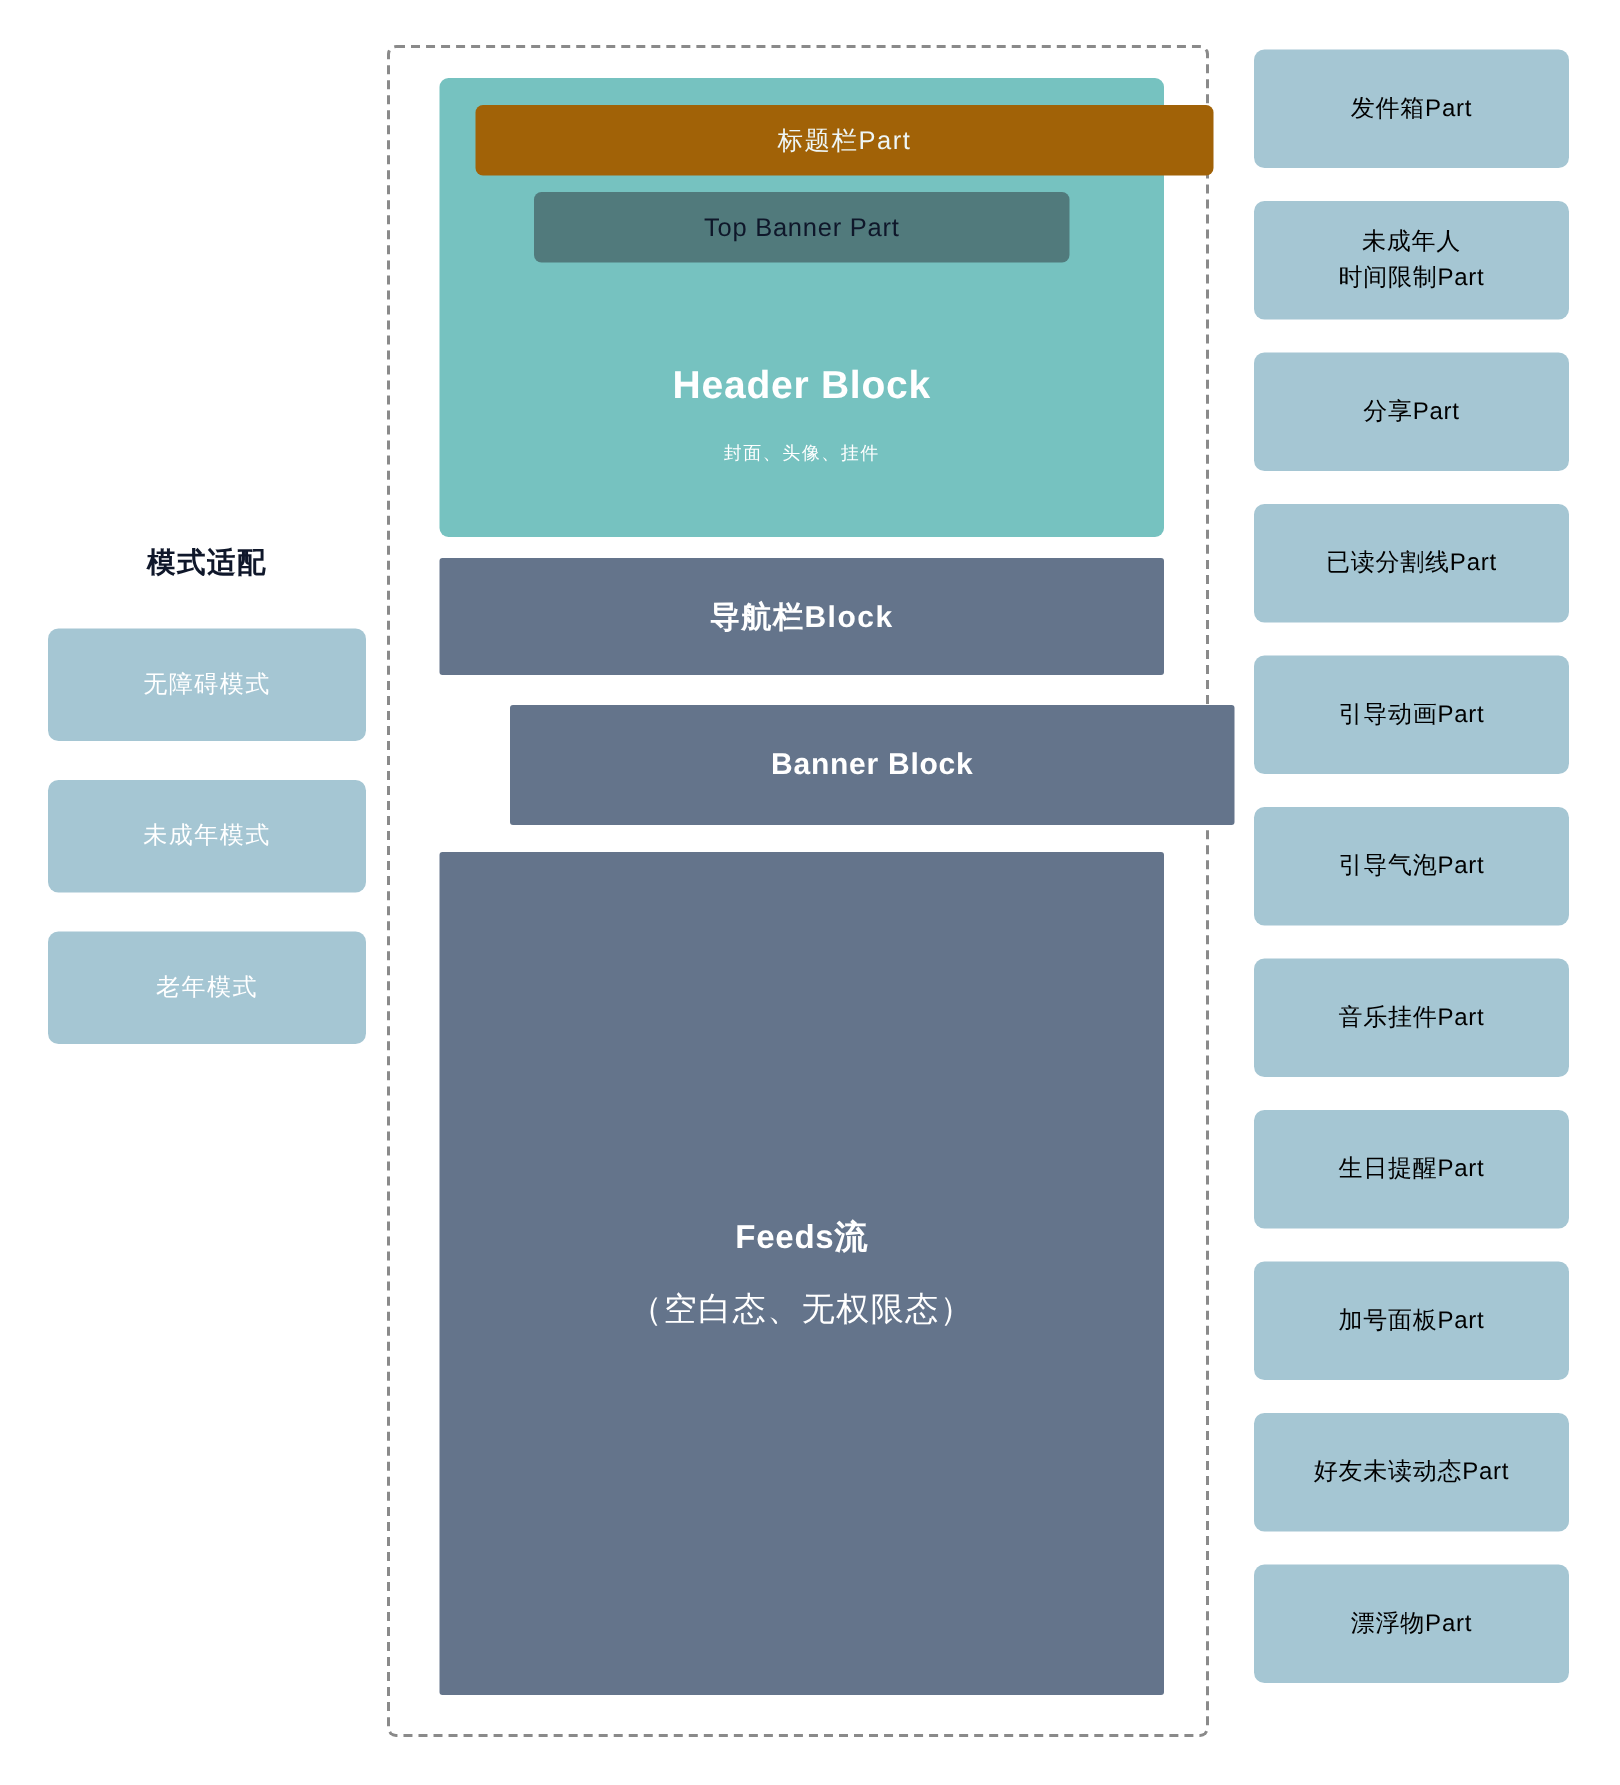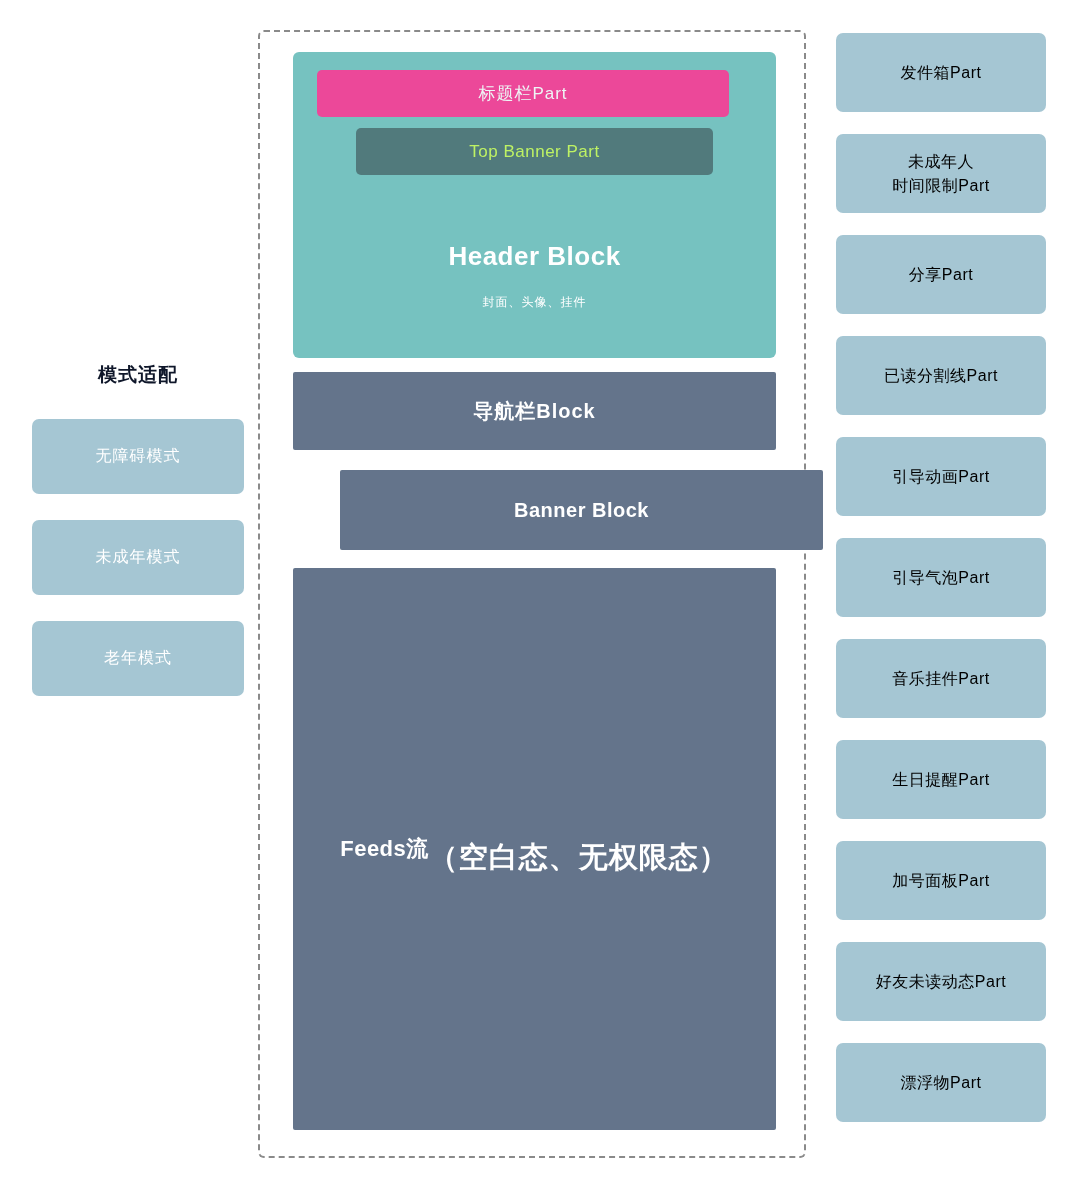--- a/index.html
+++ b/index.html
@@ -70,43 +70,43 @@
     height: 306px;
     background: #76c2c0;
     border-radius: 6px;
     position: relative;
     box-sizing: border-box;
   }
   #title-bar-part {
     position: absolute;
     left: 24px;
     top: 18px;
-    width: 412px;
+    width: 492px;
     height: 47px;
-    background: #ec4899;
+    background: #a16207;
     border-radius: 5px;
     display: flex;
     align-items: center;
     justify-content: center;
     color: #eef6f6;
     font-size: 17px;
     letter-spacing: 1px;
   }
   #top-banner-part {
     position: absolute;
     left: 63px;
     top: 76px;
     width: 357px;
     height: 47px;
     background: #517a7c;
     border-radius: 5px;
     display: flex;
     align-items: center;
     justify-content: center;
-    color: #bef264;
+    color: #0f172a;
     font-size: 17px;
     letter-spacing: 0.5px;
   }
   #header-block-caption {
     position: absolute;
     left: 0;
     top: 165px;
     width: 100%;
     text-align: center;
     color: #ffffff;
@@ -145,30 +145,30 @@
     margin-top: 20px;
     height: 80px;
     font-size: 20px;
     font-weight: bold;
     letter-spacing: 0.5px;
     margin-left: 47px;
   }
   #feeds-block {
     margin-top: 18px;
     height: 562px;
-    flex-direction: row;
+    flex-direction: column;
   }
   #feeds-title {
     font-size: 22px;
     font-weight: bold;
     letter-spacing: 0.5px;
   }
   #feeds-sub {
-    font-size: 29px;
-    font-weight: bold;
+    font-size: 22px;
+    font-weight: normal;
     margin-top: 18px;
     letter-spacing: 1px;
   }
 
   
   #parts-column {
     position: absolute;
     left: 836px;
     top: 33px;
     width: 210px;

